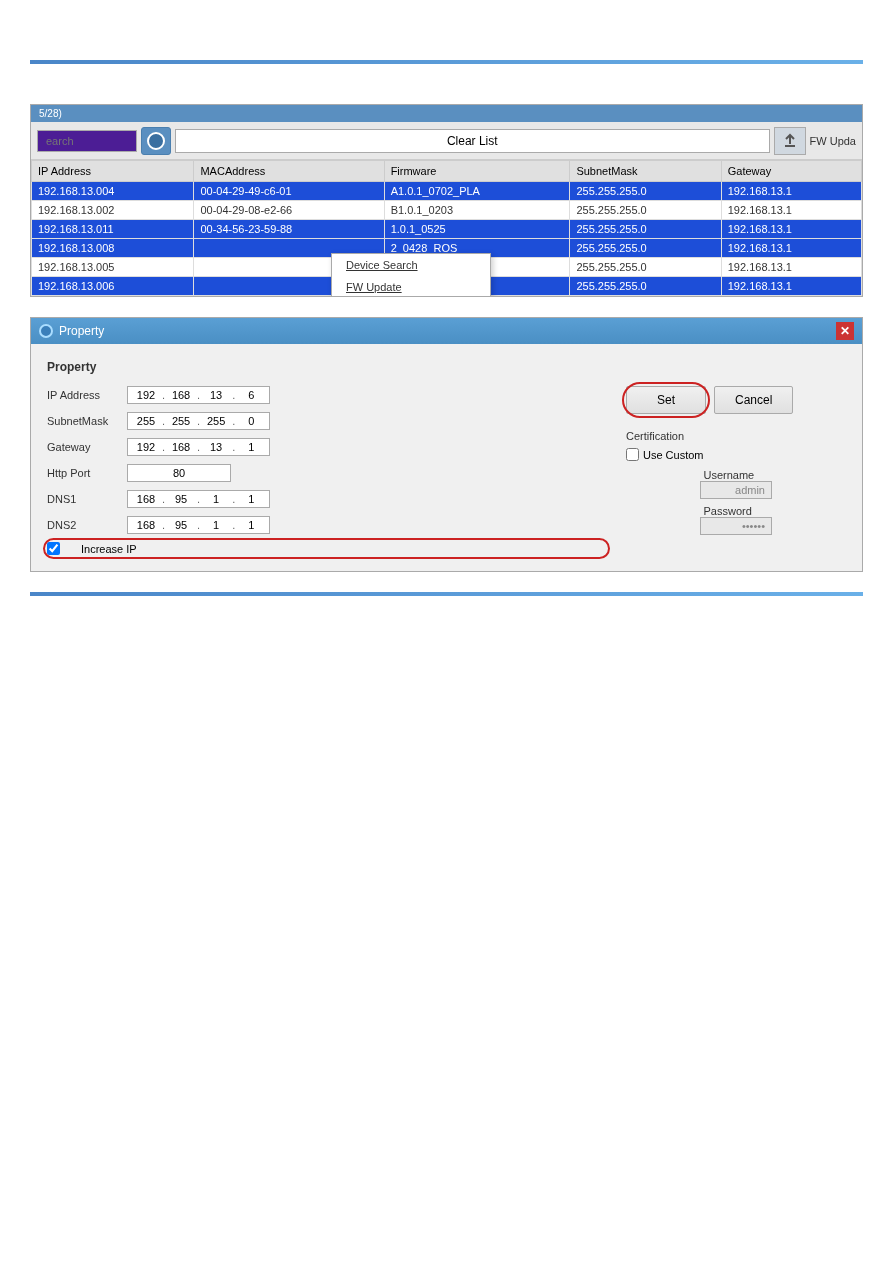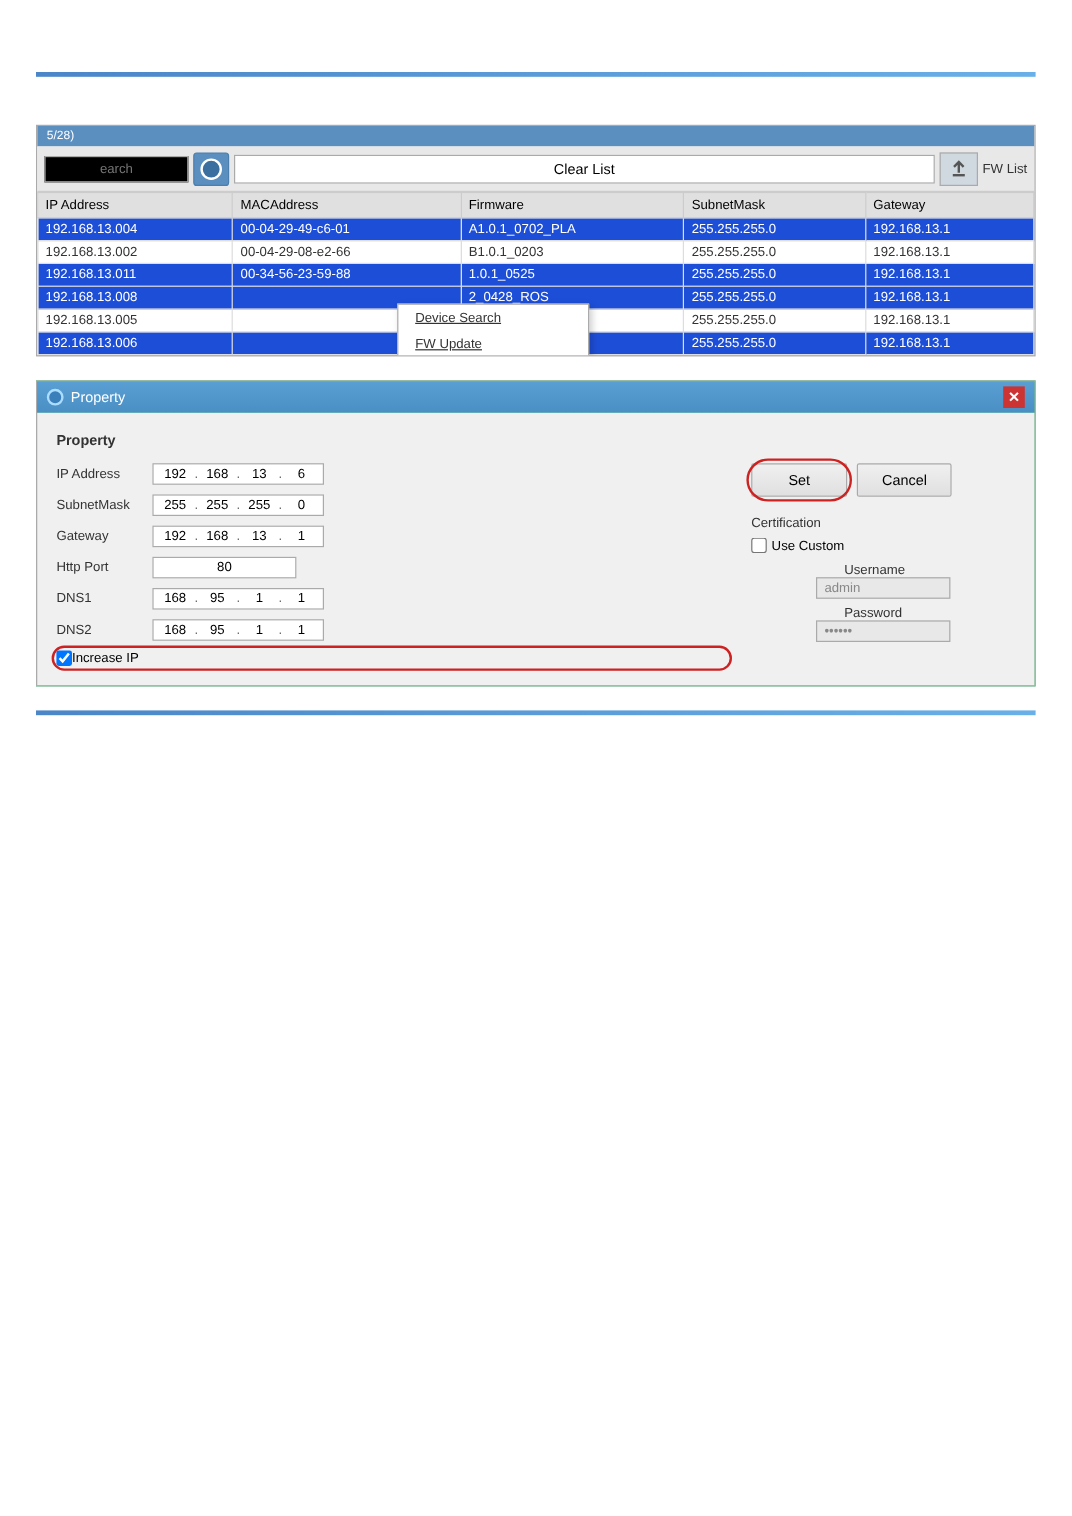--- a/index.html
+++ b/index.html
@@ -51,27 +51,26 @@
     }
 
     .s1-title-bar {
       background: #5a8fc0;
       color: white;
       padding: 3px 8px;
       font-size: 10px;
     }
 
     .search-box {
-      background: #000000;
+      background: #4c1d95;
       border: 1px solid #aaa;
       padding: 4px 8px;
-      width: 120px;
+      width: 100px;
       font-size: 11px;
       color: #888;
-      text-align: center;
     }
 
     .globe-btn {
       width: 30px;
       height: 28px;
       background: #5a8fc0;
       border: 1px solid #4a7faf;
       border-radius: 3px;
       display: flex;
       align-items: center;
@@ -253,21 +252,21 @@
     .ip-dot {
       color: #666;
     }
 
     .single-input {
       background: white;
       border: 1px solid #aaa;
       padding: 2px 8px;
       font-size: 11px;
       text-align: center;
-      width: 120px;
+      width: 104px;
     }
 
     .right-buttons {
       display: flex;
       gap: 8px;
       margin-bottom: 16px;
     }
 
     .set-btn {
       background: linear-gradient(to bottom, #f0f0f0, #e0e0e0);
@@ -327,39 +326,40 @@
     .cred-label {
       width: 65px;
       color: #333;
     }
 
     .cred-input {
       background: #e8e8e8;
       border: 1px solid #aaa;
       padding: 2px 6px;
       font-size: 11px;
-      width: 112px;
+      width: 72px;
       color: #888;
+      text-align: right;
     }
 
     .dhcp-section {
       margin-top: 8px;
     }
 
     .dhcp-title {
       font-size: 11px;
       font-weight: bold;
       color: #333;
       margin-bottom: 4px;
     }
 
     .increase-ip-row {
       display: flex;
       align-items: center;
-      gap: 0;
+      gap: 21px;
       margin-top: 8px;
       font-size: 11px;
       position: relative;
     }
 
     .increase-ip-highlight {
       position: absolute;
       top: -4px;
       left: -4px;
       right: -4px;
@@ -391,21 +391,21 @@
 
       <button class="clear-list-btn">Clear List</button>
 
       <div class="upload-btn">
         <svg width="16" height="16" viewBox="0 0 16 16">
           <path d="M8 2 L8 11 M4 6 L8 2 L12 6" stroke="#555" stroke-width="2" fill="none"></path>
           <rect x="3" y="12" width="10" height="2" fill="#555"></rect>
         </svg>
       </div>
 
-      <span class="fw-update-label">FW List</span>
+      <span class="fw-update-label">FW Upda</span>
     </div>
 
     <table class="device-table">
       <thead>
         <tr>
           <th>IP Address</th>
           <th>MACAddress</th>
           <th>Firmware</th>
           <th>SubnetMask</th>
           <th>Gateway</th>

